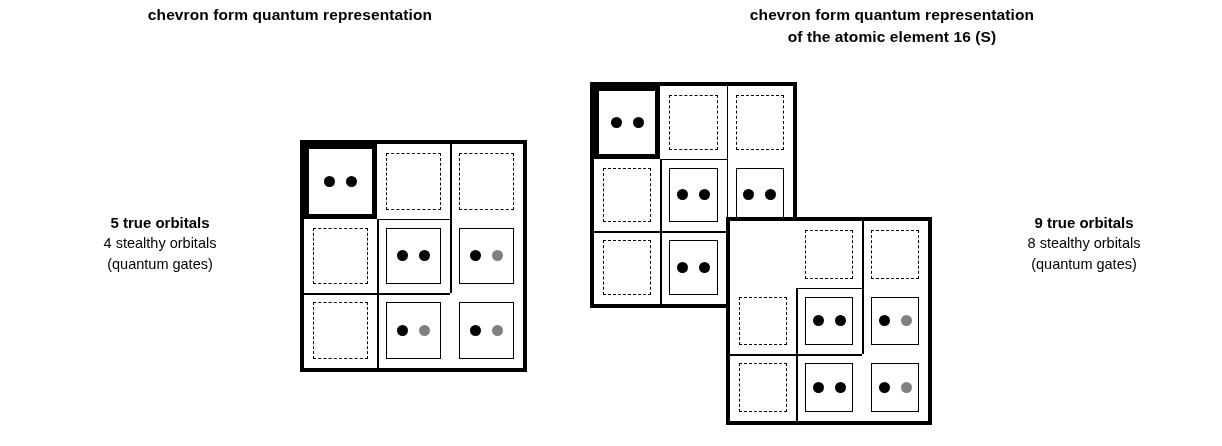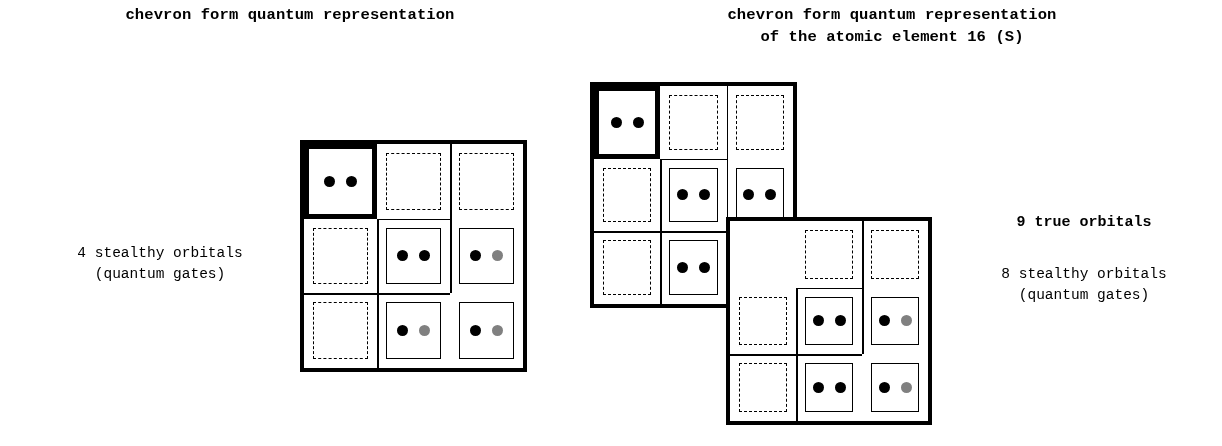--- a/index.html
+++ b/index.html
@@ -1,36 +1,36 @@
 <!DOCTYPE html>
 <html><head>
 <meta charset="utf-8">
 <style>
   html,body{margin:0;padding:0;}
   body{
     width:1222px;height:446px;background:#ffffff;
     font-family:"Liberation Sans", sans-serif;
     color:#000000;position:relative;overflow:hidden;
   }
-  .stage{position:absolute;inset:0;font-family:Liberation Mono, monospace;}
+  .stage{position:absolute;inset:0;}
 
   
   .title{
     position:absolute;text-align:center;font-weight:bold;
     font-size:15.5px;line-height:22px;letter-spacing:.1px;
   }
   .title .l1{display:block;}
   .title .l2{display:block;}
   #title-n{left:80px;top:4px;width:420px;}
   #title-s{left:682px;top:4px;width:420px;}
 
   
   .caption{position:absolute;text-align:center;font-size:14.5px;line-height:21px;}
   .caption .c1{display:block;font-weight:bold;font-size:15px;}
-  .caption .c2{display:block;margin-top:31px;}
+  .caption .c2{display:block;}
   .caption .c3{display:block;}
   #caption-n{left:20px;top:212px;width:280px;}
   #caption-s{left:944px;top:212px;width:280px;}
 
   
   .block{position:absolute;background:#ffffff;border:4px solid #000;box-sizing:border-box;}
   .cell{position:absolute;box-sizing:border-box;}
   .orb{
     position:absolute;box-sizing:border-box;background:#ffffff;
     display:flex;align-items:center;justify-content:center;
@@ -62,20 +62,21 @@
   <div class="title" id="title-n">
     <span class="l1">chevron form quantum representation</span>
   </div>
 
   <div class="title" id="title-s">
     <span class="l1">chevron form quantum representation</span>
     <span class="l2">of the atomic element 16 (S)</span>
   </div>
 
   <div class="caption" id="caption-n">
+    <span class="c1">5 true orbitals</span>
     <span class="c2">4 stealthy orbitals</span>
     <span class="c3">(quantum gates)</span>
   </div>
 
   <div class="caption" id="caption-s">
     <span class="c1">9 true orbitals</span>
     <span class="c2">8 stealthy orbitals</span>
     <span class="c3">(quantum gates)</span>
   </div>
 

